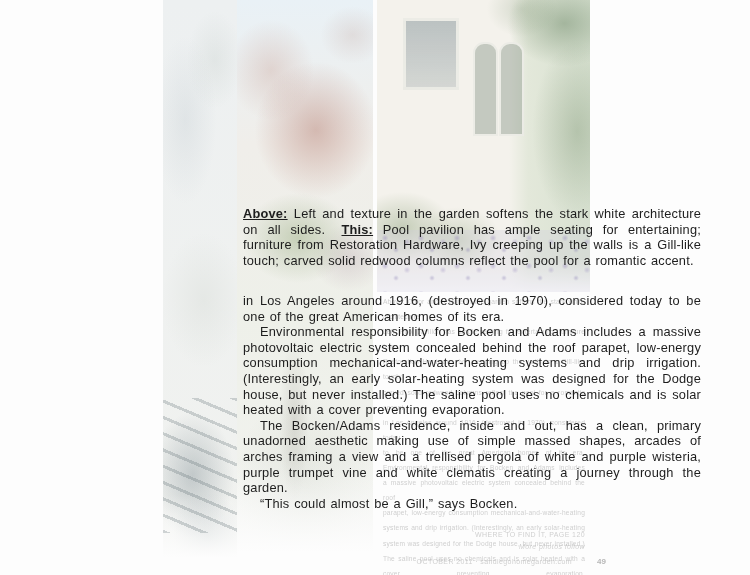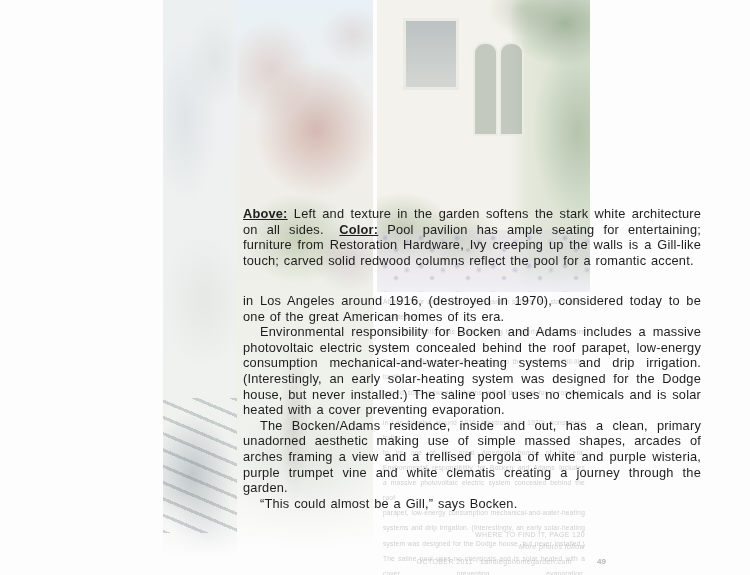--- a/index.html
+++ b/index.html
@@ -150,21 +150,21 @@
     <div>The saline pool uses no chemicals and is solar heated with a</div>
     <div>cover preventing evaporation.</div>
 
   </div>
 
   <div class="ghost-foot ghost-wtfi">WHERE TO FIND IT, PAGE 120</div>
   <div class="ghost-foot ghost-more">More photos follow</div>
   <div class="ghost-foot ghost-issue">OCTOBER 2011  ·  sandiegohomegarden.com</div>
   <div class="ghost-pagenum">49</div>
 
-  <p class="caption"><b>Above:</b><span> Left and texture in the garden softens the stark white architecture on all sides.  </span><b>Color:</b><span> Pool pavilion has ample seating for entertaining; furniture from Restoration Hardware, Ivy creeping up the walls is a Gill-like touch; carved solid redwood columns reflect the pool for a romantic accent.</span></p>
+  <p class="caption"><b>Above:</b><span> Left and texture in the garden softens the stark white architecture on all sides.  </span><b>This:</b><span> Pool pavilion has ample seating for entertaining; furniture from Restoration Hardware, Ivy creeping up the walls is a Gill-like touch; carved solid redwood columns reflect the pool for a romantic accent.</span></p>
 
   <div class="article">
     <p class="no-indent">in Los Angeles around 1916, (destroyed in 1970), considered today to be one of the great American homes of its era.</p>
     <p>Environmental responsibility for Bocken and Adams includes a massive photovoltaic electric system concealed behind the roof parapet, low-energy consumption mechanical-and-water-heating systems and drip irrigation.  (Interestingly, an early solar-heating system was designed for the Dodge house, but never installed.)  The saline pool uses no chemicals and is solar heated with a cover preventing evaporation.</p>
     <p>The Bocken/Adams residence, inside and out, has a clean, primary unadorned aesthetic making use of simple massed shapes, arcades of arches framing a view and a trellised pergola of white and purple wisteria, purple trumpet vine and white clematis creating a journey through the garden.</p>
     <p>“This could almost be a Gill,” says Bocken.</p>
   </div>
 
 </div>
 

